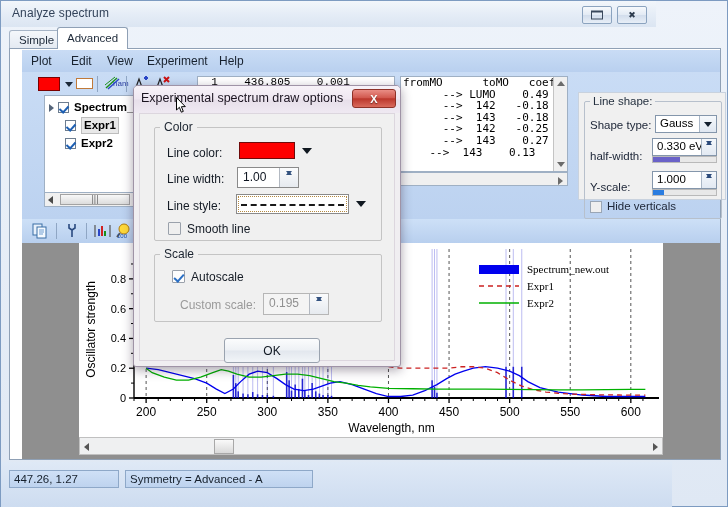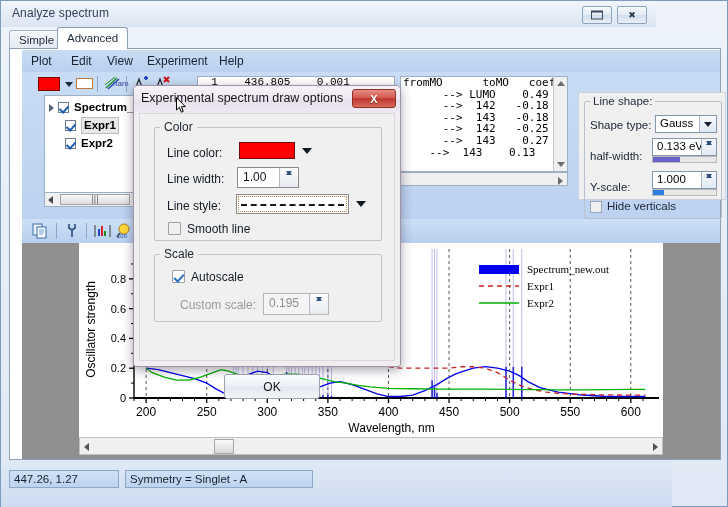--- a/index.html
+++ b/index.html
@@ -291,21 +291,21 @@
   }
   .dspin-btns .u,.dspin-btns .d{position:absolute;left:0;right:0;height:50%;}
   .dspin-btns .u::after{content:"";position:absolute;left:50%;top:50%;margin-left:-3px;margin-top:-2px;
     width:0;height:0;border-left:3px solid transparent;border-right:3px solid transparent;border-bottom:4px solid #33527f;}
   .dspin-btns .d::after{content:"";position:absolute;left:50%;top:50%;margin-left:-3px;margin-top:-2px;
     width:0;height:0;border-left:3px solid transparent;border-right:3px solid transparent;border-top:4px solid #33527f;}
   #ok-button{
     position:absolute;left:84px;top:224px;width:96px;height:25px;
     background:linear-gradient(180deg,#fbfcfd 0%,#eef1f5 48%,#e2e7ee 52%,#f2f5f8 100%);
     border:1px solid #9aa3af;border-radius:3px;box-sizing:border-box;
-    font-size:12px;color:#111923;margin-top:36px;
+    font-size:12px;color:#111923;
   }
   #ok-button span{position:absolute;left:50%;top:50%;transform:translate(-50%,-50%);}
 
   
   #cursor{position:absolute;left:175px;top:96px;width:11px;height:17px;z-index:99;}
 </style>
 </head>
 <body>
 
 <div id="app-window">
@@ -415,21 +415,21 @@
         <div class="fld-label" style="left:11px;top:26px;">Shape type:</div>
         <div class="combo" style="left:76px;top:22px;width:62px;height:18px;">
           <div class="cval">Gauss</div>
           <div class="cbtn">
               <span class="caret-dn"></span>
             </div>
         </div>
 
         <div class="fld-label" style="left:11px;top:57px;">half-width:</div>
         <div class="spinbox" style="left:73px;top:45px;width:65px;height:18px;">
-          <div class="sval">0.133 eV</div>
+          <div class="sval">0.330 eV</div>
           <div class="spin-btns">
               <div class="up"></div>
               <div class="dn"></div>
             </div>
         </div>
         <div class="minibar" style="left:73px;top:63px;width:65px;">
             <i style="width:43%;background:#6a62c8;"></i>
           </div>
 
         <div class="fld-label" style="left:11px;top:88px;">Y-scale:</div>
@@ -647,21 +647,21 @@
       <div id="plot-hscroll">
         <div style="position:absolute;left:4px;top:5px;width:0;height:0;border-top:4px solid transparent;border-bottom:4px solid transparent;border-right:5px solid #555;"></div>
         <div id="plot-hthumb"></div>
         <div style="position:absolute;right:4px;top:5px;width:0;height:0;border-top:4px solid transparent;border-bottom:4px solid transparent;border-left:5px solid #555;"></div>
       </div>
     </div>
   </div>
 
   <div id="statusbar">
     <div class="status-cell" id="status-coords">447.26,  1.27</div>
-    <div class="status-cell" id="status-sym">Symmetry = Singlet - A</div>
+    <div class="status-cell" id="status-sym">Symmetry = Advanced - A</div>
   </div>
 
   <div id="dialog">
     <div id="dlg-titlebar">
       <div id="dlg-title">Experimental spectrum draw options</div>
       <div id="dlg-close">
           <span>X</span>
         </div>
     </div>
 

